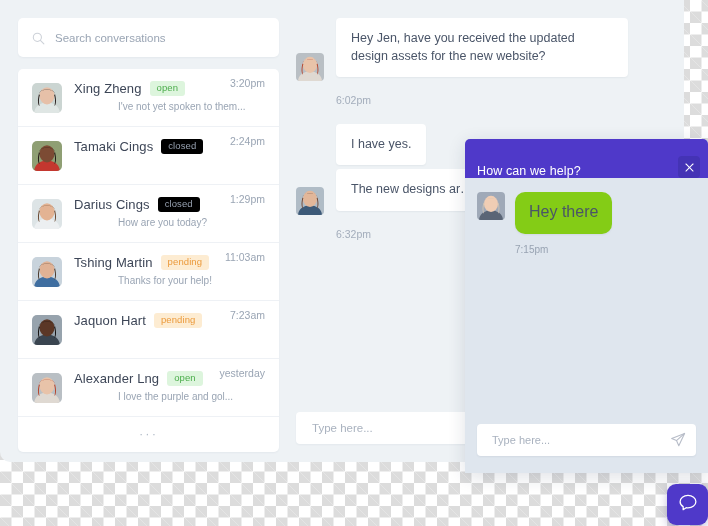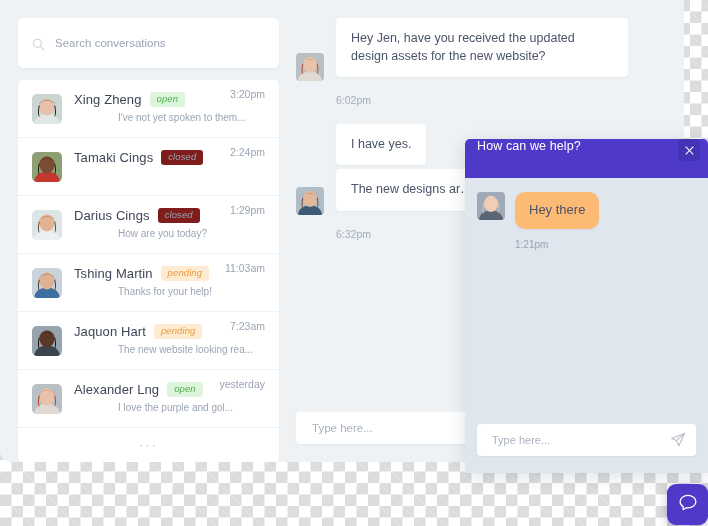--- a/index.html
+++ b/index.html
@@ -26,21 +26,21 @@
     overflow:hidden;
   }
 
   
   #sidebar{
     position:absolute;left:18px;top:18px;
     width:261px;
   }
   .search-box{
     background:#fff;border-radius:5px;
-    height:50px;display:flex;align-items:center;
+    height:39px;display:flex;align-items:center;
     padding:0 14px;box-sizing:border-box;
     box-shadow:0 1px 2px rgba(40,60,90,.05);
   }
   .search-icon{width:13px;height:13px;flex:0 0 13px;margin-right:10px;opacity:.45;}
   .search-input{
     border:none;outline:none;background:transparent;
     font-family:"Liberation Sans",sans-serif;
     font-size:11.5px;color:#4a5568;width:100%;padding:0;
   }
   .search-input::placeholder{color:#9aa5b4;}
@@ -65,24 +65,24 @@
   .avatar svg{display:block;width:100%;height:100%;}
   .conv-body{flex:1;min-width:0;}
   .conv-top{display:flex;align-items:flex-start;}
   .conv-name{
     font-size:13px;color:#3d4657;font-weight:400;
     white-space:nowrap;letter-spacing:.1px;
   }
   .badge{
     margin-left:8px;border-radius:3px;
     font-size:9.5px;padding:2px 7px 3px 7px;
-    line-height:1;display:inline-block;letter-spacing:.1px;font-style:italic;
+    line-height:1;display:inline-block;letter-spacing:.1px;
   }
   .badge.open{background:#ddf5dd;color:#4cad4c;}
-  .badge.closed{background:#7f1d1d;color:#97a1b0;}
+  .badge.closed{background:#000000;color:#97a1b0;}
   .badge.pending{background:#fdecd2;color:#eb9a3c;}
   .conv-time{
     position:absolute;right:14px;top:8px;
     font-size:10.5px;color:#9aa5b4;
   }
   .conv-snippet{
     margin-top:5px;font-size:10px;color:#9aa5b4;
     white-space:nowrap;overflow:hidden;text-overflow:ellipsis;margin-left:44px;
   }
   .conv-more{
@@ -131,42 +131,42 @@
   #widget{
     position:absolute;left:465px;top:139px;
     width:243px;height:334px;
     border-radius:5px 5px 0 0;
     background:#dfe6ee;
     overflow:hidden;
     box-shadow:0 4px 18px rgba(30,40,70,.14);
   }
   .widget-header{
     height:39px;background:#4f39c9;
-    display:flex;align-items:flex-start;justify-content:space-between;
+    display:flex;align-items:flex-end;justify-content:space-between;
     padding:0 8px 0 12px;box-sizing:border-box;
   }
   .widget-title{color:#fff;font-size:12.5px;letter-spacing:.1px;}
   .widget-close{
     width:22px;height:22px;border-radius:4px;
     background:#4433b5;display:flex;align-items:center;justify-content:center;
     cursor:pointer;
   }
   .widget-close svg{display:block;}
   .widget-body{padding:14px 12px 0 12px;}
   .w-row{display:flex;align-items:flex-start;}
   .w-avatar{
     width:28px;height:28px;border-radius:4px;flex:0 0 28px;
     margin-right:10px;overflow:hidden;
   }
   .w-avatar svg{display:block;width:100%;height:100%;}
   .w-stack{display:flex;flex-direction:column;align-items:flex-start;}
   .w-bubble{
-    background:#fdba74;border-radius:10px;
+    background:#84cc16;border-radius:10px;
     padding:9px 14px 10px 14px;
-    font-size:13px;line-height:1.42;color:#4a5568;
+    font-size:16px;line-height:1.42;color:#4a5568;
     box-shadow:0 1px 2px rgba(40,60,90,.07);
     margin-bottom:4px;max-width:182px;
   }
   .w-time{font-size:10px;color:#98a3b2;margin:6px 0 0 38px;}
   .widget-composer{
     position:absolute;left:0;bottom:0;width:243px;
     padding:11px 12px 17px 12px;box-sizing:border-box;
   }
   .wc-inner{
     background:#fff;border-radius:4px;height:32px;
@@ -297,21 +297,20 @@
               <path d="M9 16 C9 6 31 6 31 16 C31 12 28 9 20 9 C12 9 9 12 9 16 Z" fill="#14100e"></path>
               <path d="M9.2 15 C7 24 8 29 10 31 C8.5 24 9.5 19 10.5 16 Z" fill="#14100e"></path>
               <path d="M30.8 15 C33 24 32 29 30 31 C31.5 24 30.5 19 29.5 16 Z" fill="#14100e"></path>
             </svg>
           </span>
           <div class="conv-body">
             <div class="conv-top">
               <span class="conv-name">Jaquon Hart</span>
               <span class="badge pending">pending</span>
             </div>
-            <div class="conv-snippet">The new website looking rea...</div>
           </div>
           <span class="conv-time">7:23am</span>
         </div>
         <div class="conv-item">
           <span class="avatar">
             <svg viewBox="0 0 40 40" preserveAspectRatio="xMidYMid slice">
               <rect width="40" height="40" fill="#b9bfc4"></rect>
               <ellipse cx="20" cy="40" rx="17" ry="14" fill="#dfd9d2"></ellipse>
               <ellipse cx="20" cy="17" rx="10" ry="11.5" fill="#e8c3a9"></ellipse>
               <path d="M9 16 C9 6 31 6 31 16 C31 12 28 9 20 9 C12 9 9 12 9 16 Z" fill="#b8452c"></path>
@@ -401,21 +400,21 @@
               <ellipse cx="20" cy="17" rx="10" ry="11.5" fill="#f0cdb4"></ellipse>
               <path d="M9 16 C9 6 31 6 31 16 C31 12 28 9 20 9 C12 9 9 12 9 16 Z" fill="#cfc3b4"></path>
               <path d="M9.2 15 C7 24 8 29 10 31 C8.5 24 9.5 19 10.5 16 Z" fill="#cfc3b4"></path>
               <path d="M30.8 15 C33 24 32 29 30 31 C31.5 24 30.5 19 29.5 16 Z" fill="#cfc3b4"></path>
             </svg>
           </span>
           <div class="w-stack">
             <div class="w-bubble">Hey there</div>
           </div>
         </div>
-        <div class="w-time">1:21pm</div>
+        <div class="w-time">7:15pm</div>
       </div>
     </div>
 
   <div class="widget-composer">
     <div class="wc-inner">
       <input type="text" placeholder="Type here..." style="">
       <span class="send-icon">
         <svg viewBox="0 0 18 18" width="16" height="16">
           <path d="M16.4 1.6 L1.9 7.4 L7.3 9.6 L9.9 15.4 Z" fill="none" stroke="#7b859a" stroke-width="1.2" stroke-linejoin="round"></path>
           <path d="M16.4 1.6 L7.3 9.6" fill="none" stroke="#7b859a" stroke-width="1.2" stroke-linecap="round"></path>

